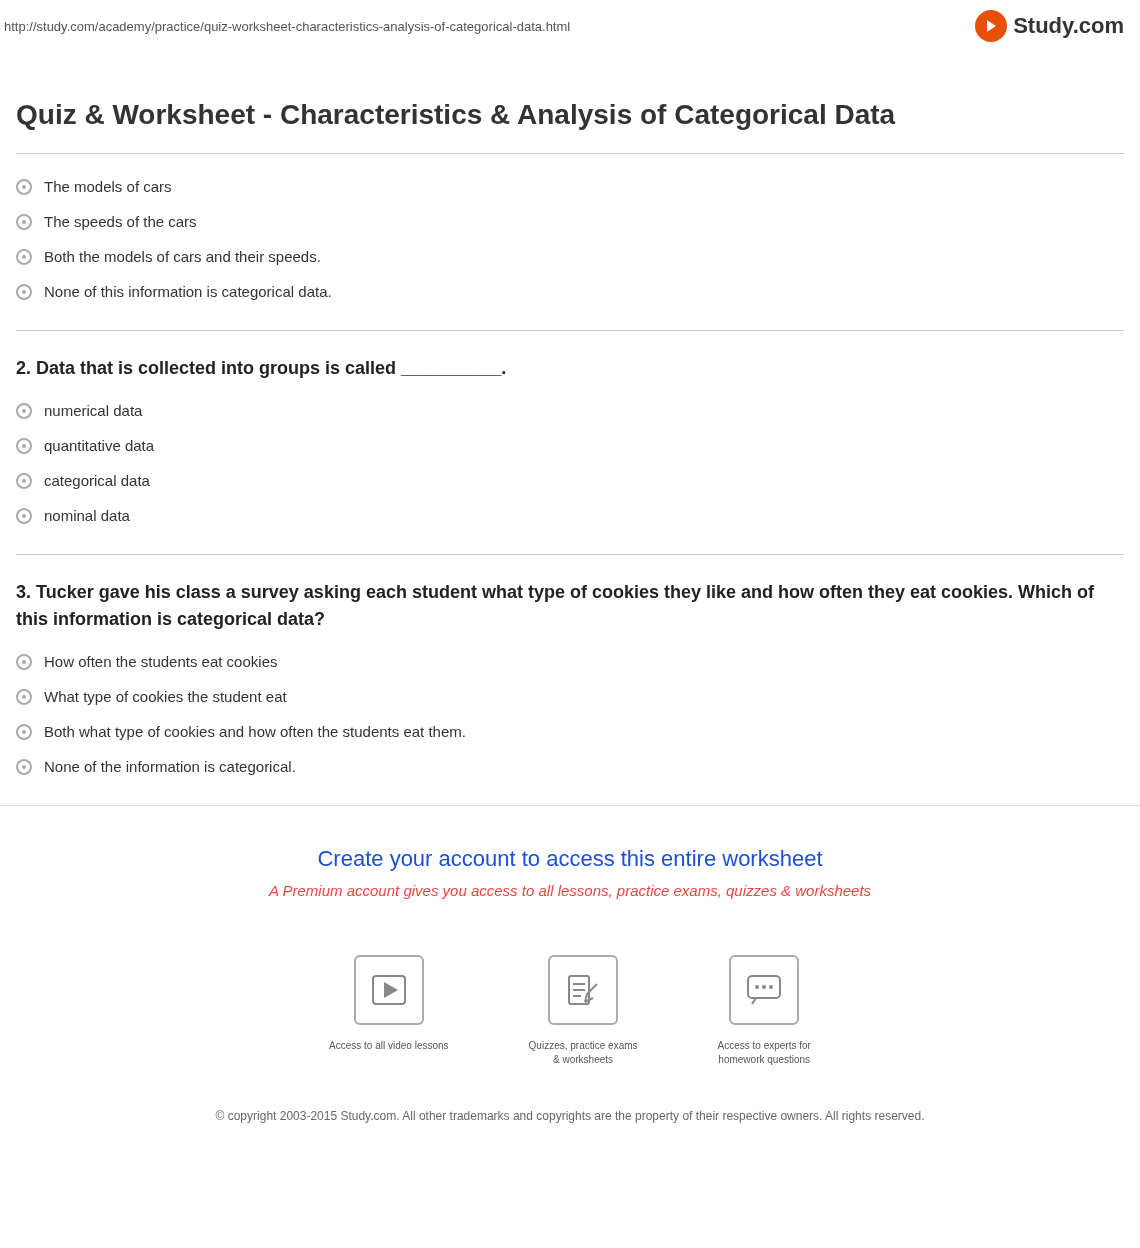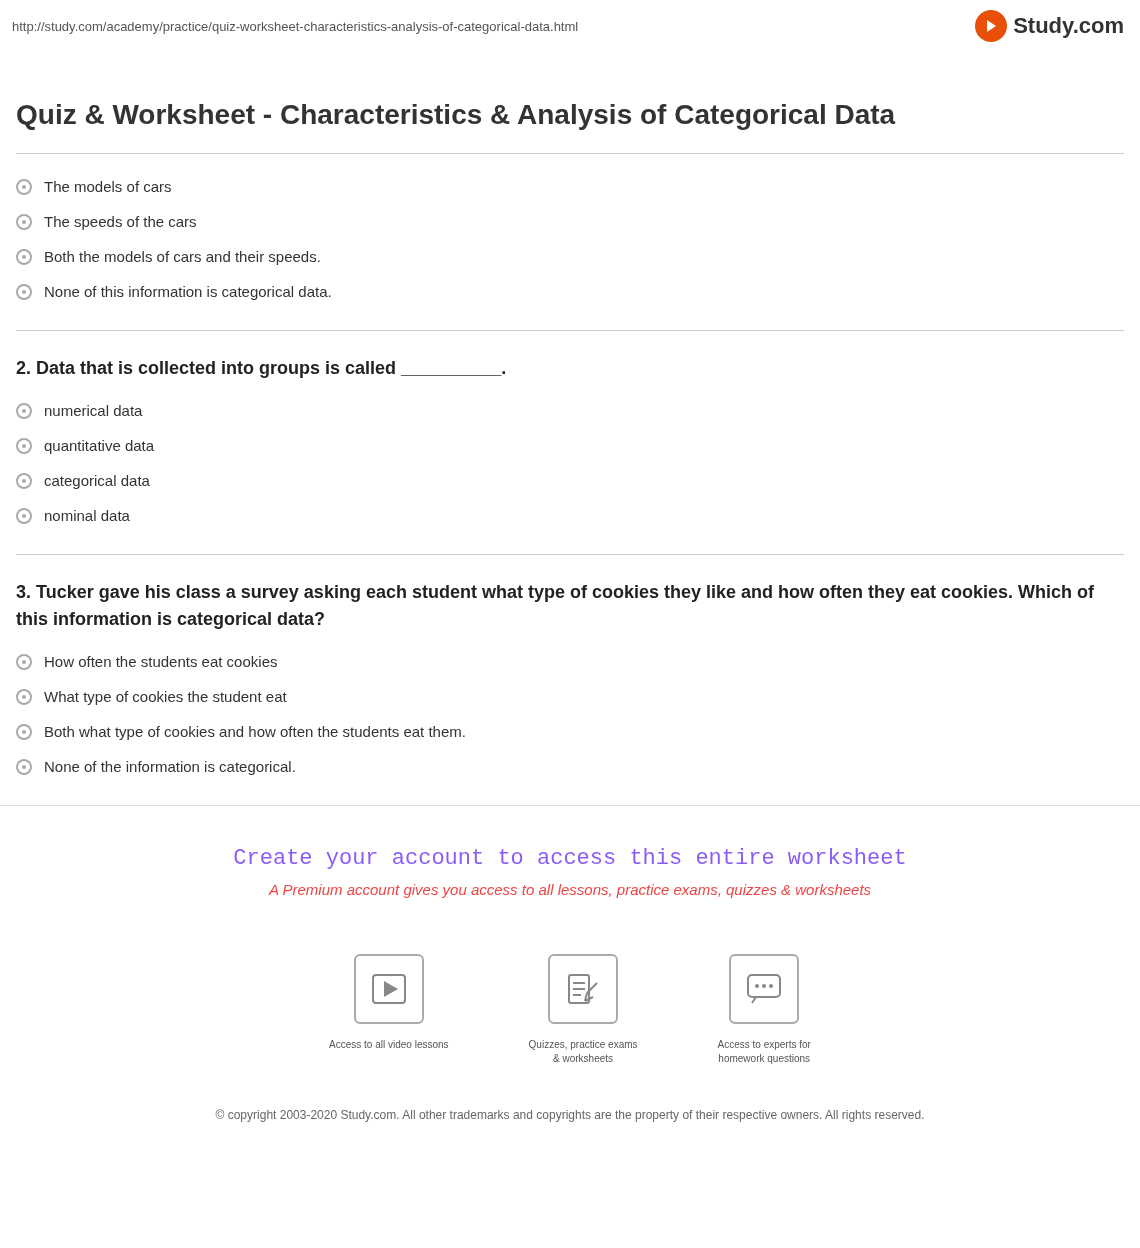--- a/index.html
+++ b/index.html
@@ -7,21 +7,21 @@
       font-family: Arial, sans-serif;
       font-size: 16px;
       color: #333;
       background: #fff;
       width: 1140px;
     }
     .top-bar {
       display: flex;
       justify-content: space-between;
       align-items: center;
-      padding: 10px 16px 6px 12px;
+      padding: 10px 16px 6px 4px;
       font-size: 13px;
       color: #555;
     }
     .logo {
       display: flex;
       align-items: center;
       gap: 6px;
       font-size: 22px;
       font-weight: bold;
       color: #333;
@@ -108,24 +108,23 @@
 
     
     .cta-section {
       background: #fff;
       border-top: 1px solid #ddd;
       padding: 40px 16px 30px 16px;
       text-align: center;
     }
     .cta-title {
       font-size: 22px;
-      color: #8b5cf6;
+      color: #1d4ed8;
       font-weight: normal;
       margin-bottom: 10px;
-      font-family: Liberation Mono, monospace;
     }
     .cta-subtitle {
       font-size: 15px;
       color: #ef4444;
       margin-bottom: 56px;
       font-style: italic;
     }
     .features-row {
       display: flex;
       justify-content: center;
@@ -296,14 +295,14 @@
           <circle cx="11" cy="15" r="2" fill="#888"></circle>
           <circle cx="18" cy="15" r="2" fill="#888"></circle>
           <circle cx="25" cy="15" r="2" fill="#888"></circle>
           <path d="M10 26 L6 32" stroke="#888" stroke-width="2"></path>
         </svg>
       </div>
       <span class="feature-label">Access to experts for<br>homework questions</span>
     </div>
   </div>
 
-  <p class="copyright">© copyright 2003-2020 Study.com. All other trademarks and copyrights are the property of their respective owners. All rights reserved.</p>
+  <p class="copyright">© copyright 2003-2015 Study.com. All other trademarks and copyrights are the property of their respective owners. All rights reserved.</p>
 </div>
 
 </body></html>

